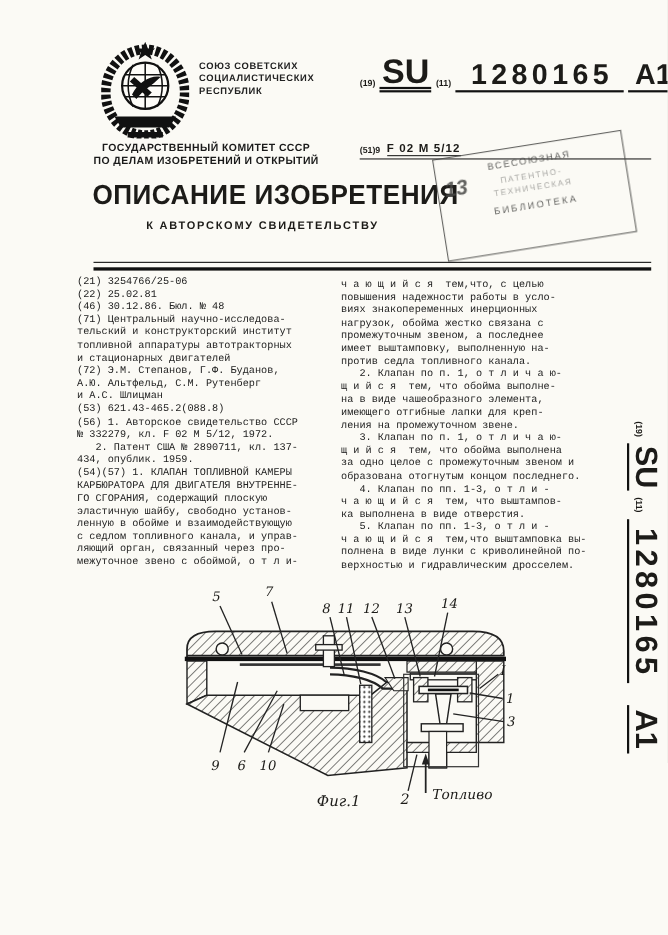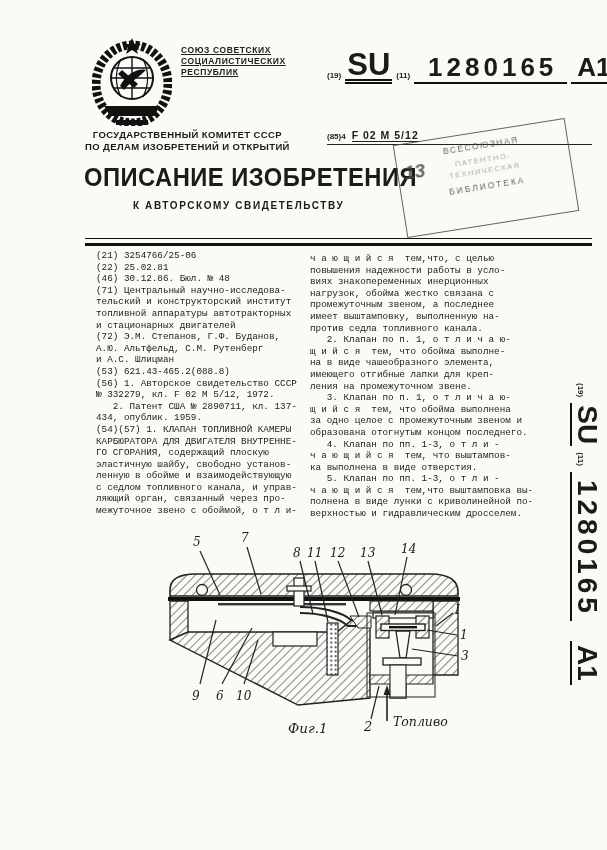--- a/index.html
+++ b/index.html
@@ -1,22 +1,22 @@
 <!DOCTYPE html>
 <html><head>
 <meta charset="utf-8">
 <style>
   html,body{margin:0;padding:0;background:#e8e6e0;}
   .page{position:relative;width:607px;height:850px;background:#fbfaf5;overflow:hidden;
         font-family:"Liberation Sans",sans-serif;color:#1c1b18;}
   .abs{position:absolute;}
 
   
-  .country{left:181px;top:45px;font-size:8.5px;font-weight:bold;line-height:11px;
-           letter-spacing:.6px;white-space:pre;color:#222;text-decoration:underline;}
+  .country{left:181px;top:55px;font-size:8.5px;font-weight:bold;line-height:11px;
+           letter-spacing:.6px;white-space:pre;color:#222;}
   .committee{left:85px;top:129px;font-size:9.5px;font-weight:bold;line-height:12px;
              letter-spacing:.4px;white-space:pre;color:#1a1a1a;text-align:center;}
   .pubrow{left:327px;top:52px;display:flex;align-items:flex-end;gap:4px;}
   .tiny{font-size:8px;font-weight:bold;padding-bottom:4px;}
   .su{font-size:31px;font-weight:bold;line-height:26px;border-bottom:5px double #111;padding:0 2px 1px 2px;}
   .docnum{font-size:26px;font-weight:bold;letter-spacing:4px;line-height:26px;
           border-bottom:2px solid #111;padding:0 10px 2px 14px;}
   .kind{font-size:26px;font-weight:bold;line-height:26px;border-bottom:2px solid #111;padding:0 6px 2px 6px;}
   .ipcrow{left:327px;top:103px;width:265px;border-bottom:1.3px solid #222;padding-bottom:2px;
           font-size:9px;display:flex;align-items:flex-end;gap:6px;}
@@ -34,21 +34,21 @@
   .stamp .r1{margin-top:8px;}
   .stamp .mid{opacity:.55;font-size:7.5px;line-height:11px;margin-top:4px;white-space:pre-line;}
   .stamp .r4{margin-top:5px;letter-spacing:2px;}
 
   .rule{left:85px;top:238px;width:507px;height:4px;border-top:1.6px solid #111;
         border-bottom:3px solid #111;}
 
   
   .col{font-family:"Liberation Mono","DejaVu Sans Mono",monospace;font-size:9.3px;
        line-height:11.6px;white-space:pre;color:#222;}
-  .colL{left:96px;top:250px;width:222px;}
+  .colL{left:70px;top:250px;width:222px;}
   .colR{left:310px;top:253px;width:240px;}
 
   
   .vside{left:600px;top:383px;transform:rotate(90deg);transform-origin:0 0;
          display:flex;align-items:flex-end;gap:6px;white-space:nowrap;}
   .vside .tiny{padding-bottom:6px;}
   .vsu{font-size:28px;font-weight:bold;line-height:26px;border-bottom:2.5px solid #111;padding:0 2px 2px 2px;}
   .vnum{font-size:28px;font-weight:bold;letter-spacing:4px;line-height:26px;
         border-bottom:2.5px solid #111;padding:0 4px 2px 8px;}
   .vkind{font-size:28px;font-weight:bold;line-height:26px;border-bottom:2.5px solid #111;
@@ -82,21 +82,21 @@
 
   <div class="abs pubrow">
     <span class="tiny">(19)</span>
     <span class="su">SU</span>
     <span class="tiny">(11)</span>
     <span class="docnum">1280165</span>
     <span class="kind">A1</span>
   </div>
 
   <div class="abs ipcrow">
-    <span class="tiny" style="padding-bottom:1px;">(85)4</span>
+    <span class="tiny" style="padding-bottom:1px;">(51)9</span>
     <span class="ipc">F 02 M 5/12</span>
   </div>
 
   <div class="abs main-title">ОПИСАНИЕ ИЗОБРЕТЕНИЯ</div>
   <div class="abs sub-title">К АВТОРСКОМУ СВИДЕТЕЛЬСТВУ</div>
 
   <div class="abs stamp">
     <div class="num">13</div>
     <div class="r1">ВСЕСОЮЗНАЯ</div>
     <div class="mid">ПАТЕНТНО-

